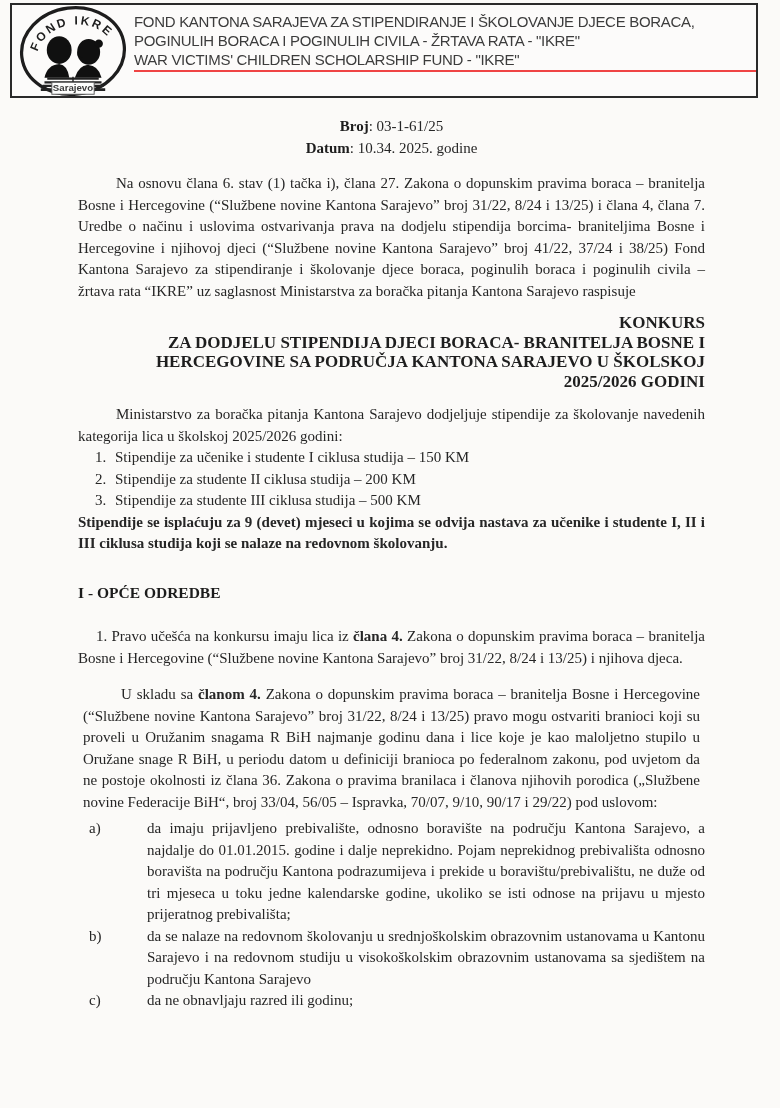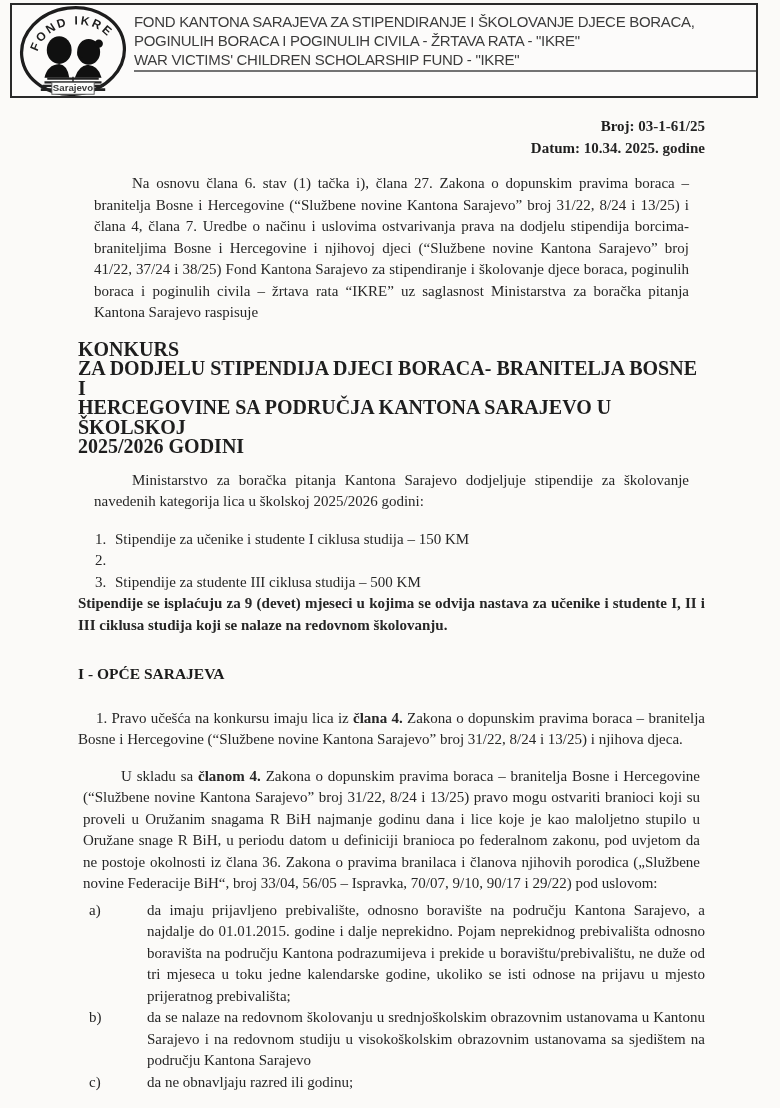--- a/index.html
+++ b/index.html
@@ -21,47 +21,47 @@
     box-sizing: border-box;
     background: #fcfbfa;
   }
   .logo-wrap {
     width: 122px; flex-shrink: 0;
     display: flex; align-items: center; justify-content: center;
   }
   .header-text {
     flex: 1;
     padding-top: 7px;
-    border-bottom: 2px solid #737373;
+    border-bottom: 2px solid #ef4444;
     height: 58px;
     font-family: "Liberation Sans", "DejaVu Sans", sans-serif;
     font-size: 15px; line-height: 19px;
     letter-spacing: -0.3px;
     color: #3c3c3c;
     font-weight: 500;
   }
   .header-text div { white-space: nowrap; }
 
   
   .content {
     margin: 0 75px 0 78px;
     font-size: 15px; line-height: 21.5px;
     text-align: justify;
   }
-  .meta { margin-top: 18px; text-align: right; font-weight: bold; }
+  .meta { margin-top: 18px; text-align: center; }
   .meta b { color: #1d1d1d; }
 
-  .para-indent { text-indent: 38px; margin: 16px; }
+  .para-indent { text-indent: 38px; margin: 0; }
   .intro { margin-top: 14px; }
 
   .konkurs-title {
     margin-top: 11px;
-    text-align: left;
+    text-align: right;
     font-weight: bold;
-    font-size: 20px;
+    font-size: 17px;
     line-height: 19.5px;
     white-space: pre-line;
     color: #1e1e1e;
   }
 
   .grant-intro { margin-top: 13px; }
 
   .num-list { margin: 0; }
   .num-item { display: flex; text-align: left; }
   .num-marker { width: 20px; margin-left: 17px; flex-shrink: 0; }
@@ -145,29 +145,30 @@
 2025/2026 GODINI</div>
 
     <p class="para-indent grant-intro">Ministarstvo za boračka pitanja Kantona Sarajevo dodjeljuje stipendije za školovanje navedenih kategorija lica u školskoj 2025/2026 godini:</p>
     <div class="num-list">
       <div class="num-item">
         <span class="num-marker">1.</span>
         <span>Stipendije za učenike i studente I ciklusa studija – 150 KM</span>
       </div>
       <div class="num-item">
         <span class="num-marker">2.</span>
+        <span>Stipendije za studente II ciklusa studija – 200 KM</span>
       </div>
       <div class="num-item">
         <span class="num-marker">3.</span>
         <span>Stipendije za studente III ciklusa studija – 500 KM</span>
       </div>
     </div>
     <p class="note">Stipendije se isplaćuju za 9 (devet) mjeseci u kojima se odvija nastava za učenike i studente I, II i III ciklusa studija koji se nalaze na redovnom školovanju.</p>
 
-    <div class="section-heading">I  - OPĆE SARAJEVA</div>
+    <div class="section-heading">I  - OPĆE ODREDBE</div>
 
     <p class="para-pravo"><span>1. Pravo učešća na konkursu imaju lica iz </span><b>člana 4.</b><span>  Zakona o dopunskim pravima boraca – branitelja Bosne i Hercegovine (“Službene novine Kantona Sarajevo” broj 31/22, 8/24 i 13/25) i njihova djeca.</span></p>
 
     <p class="para-usklad"><span>U skladu sa </span><b>članom 4.</b><span> Zakona o dopunskim pravima boraca – branitelja Bosne i Hercegovine (“Službene novine Kantona Sarajevo” broj 31/22, 8/24 i 13/25) pravo mogu ostvariti branioci koji  su proveli u Oružanim snagama R BiH najmanje godinu dana i lice koje je kao maloljetno stupilo u Oružane snage R BiH,  u periodu datom u definiciji branioca po federalnom zakonu, pod uvjetom da ne postoje okolnosti iz člana 36. Zakona o pravima branilaca i članova njihovih porodica („Službene novine Federacije BiH“, broj 33/04, 56/05 – Ispravka, 70/07, 9/10, 90/17 i 29/22) pod uslovom:</span></p>
 
     <div>
       <div class="cond-item">
         <span class="cond-marker">a)</span>
         <span class="cond-text">da imaju prijavljeno prebivalište, odnosno boravište na području Kantona Sarajevo, a najdalje do 01.01.2015. godine i dalje neprekidno. Pojam neprekidnog prebivališta odnosno boravišta na području Kantona podrazumijeva i prekide u boravištu/prebivalištu, ne duže od tri mjeseca u toku jedne kalendarske godine, ukoliko se isti odnose na prijavu u mjesto prijeratnog prebivališta;</span>
       </div>

